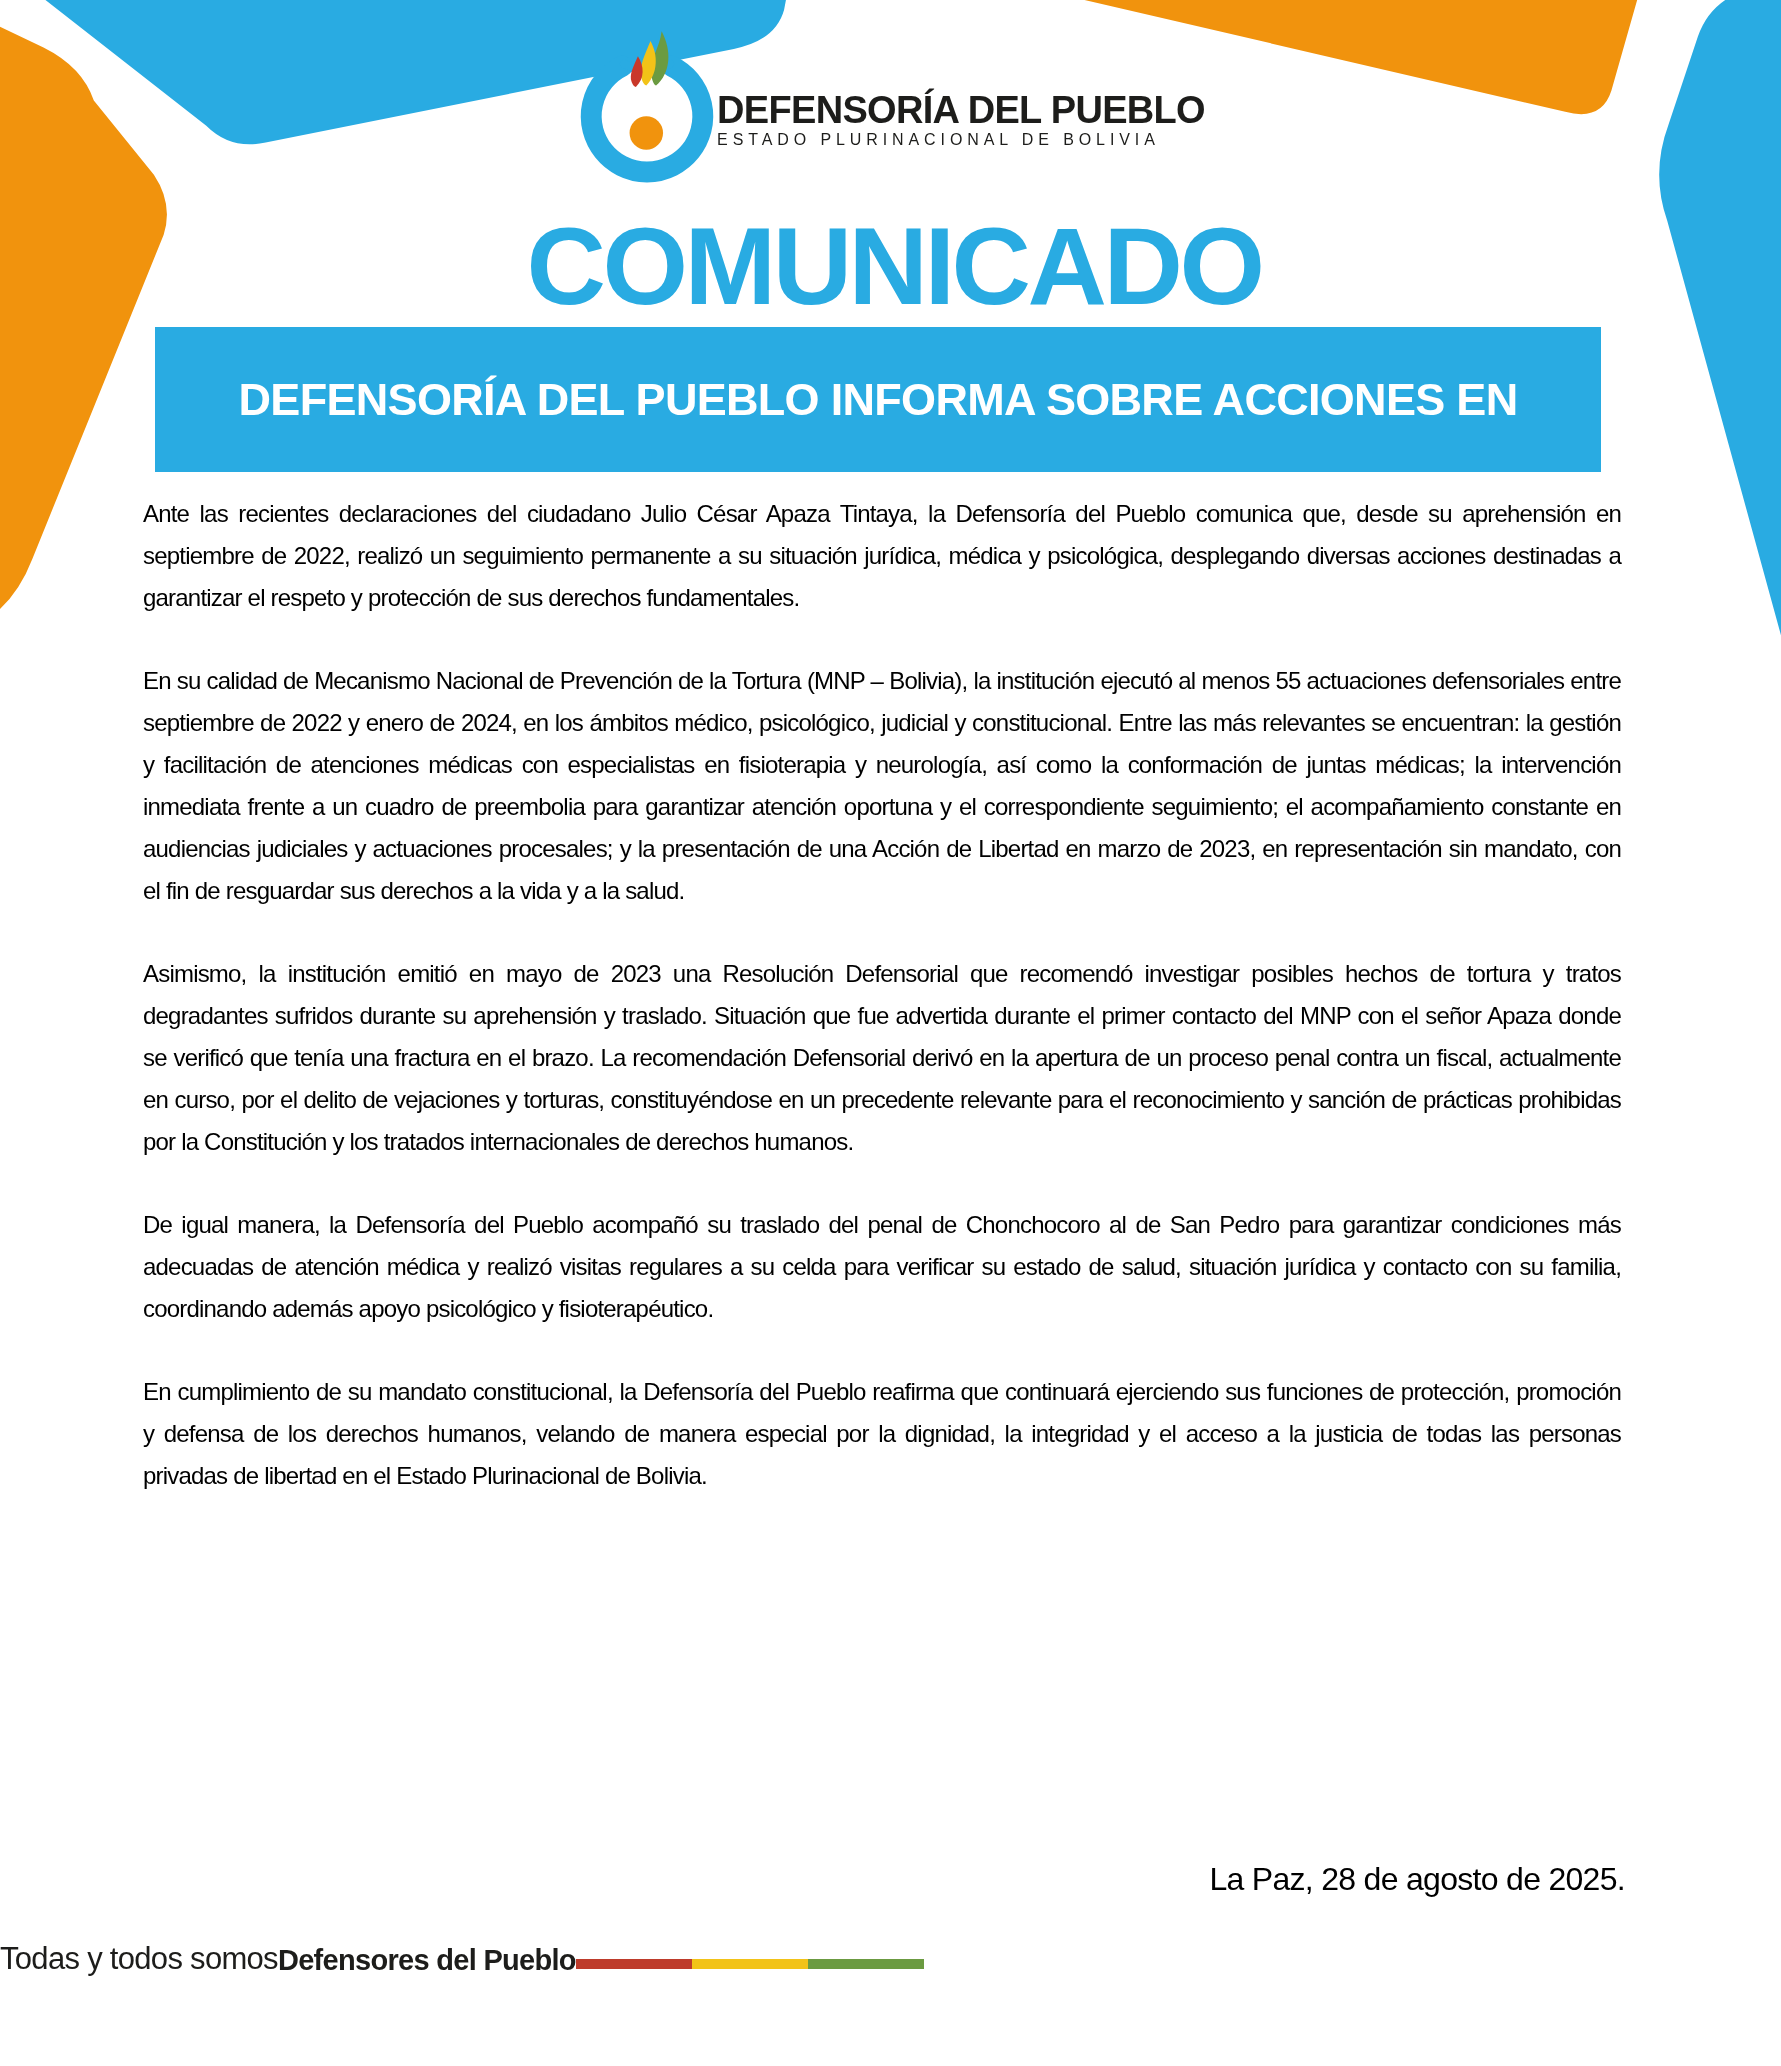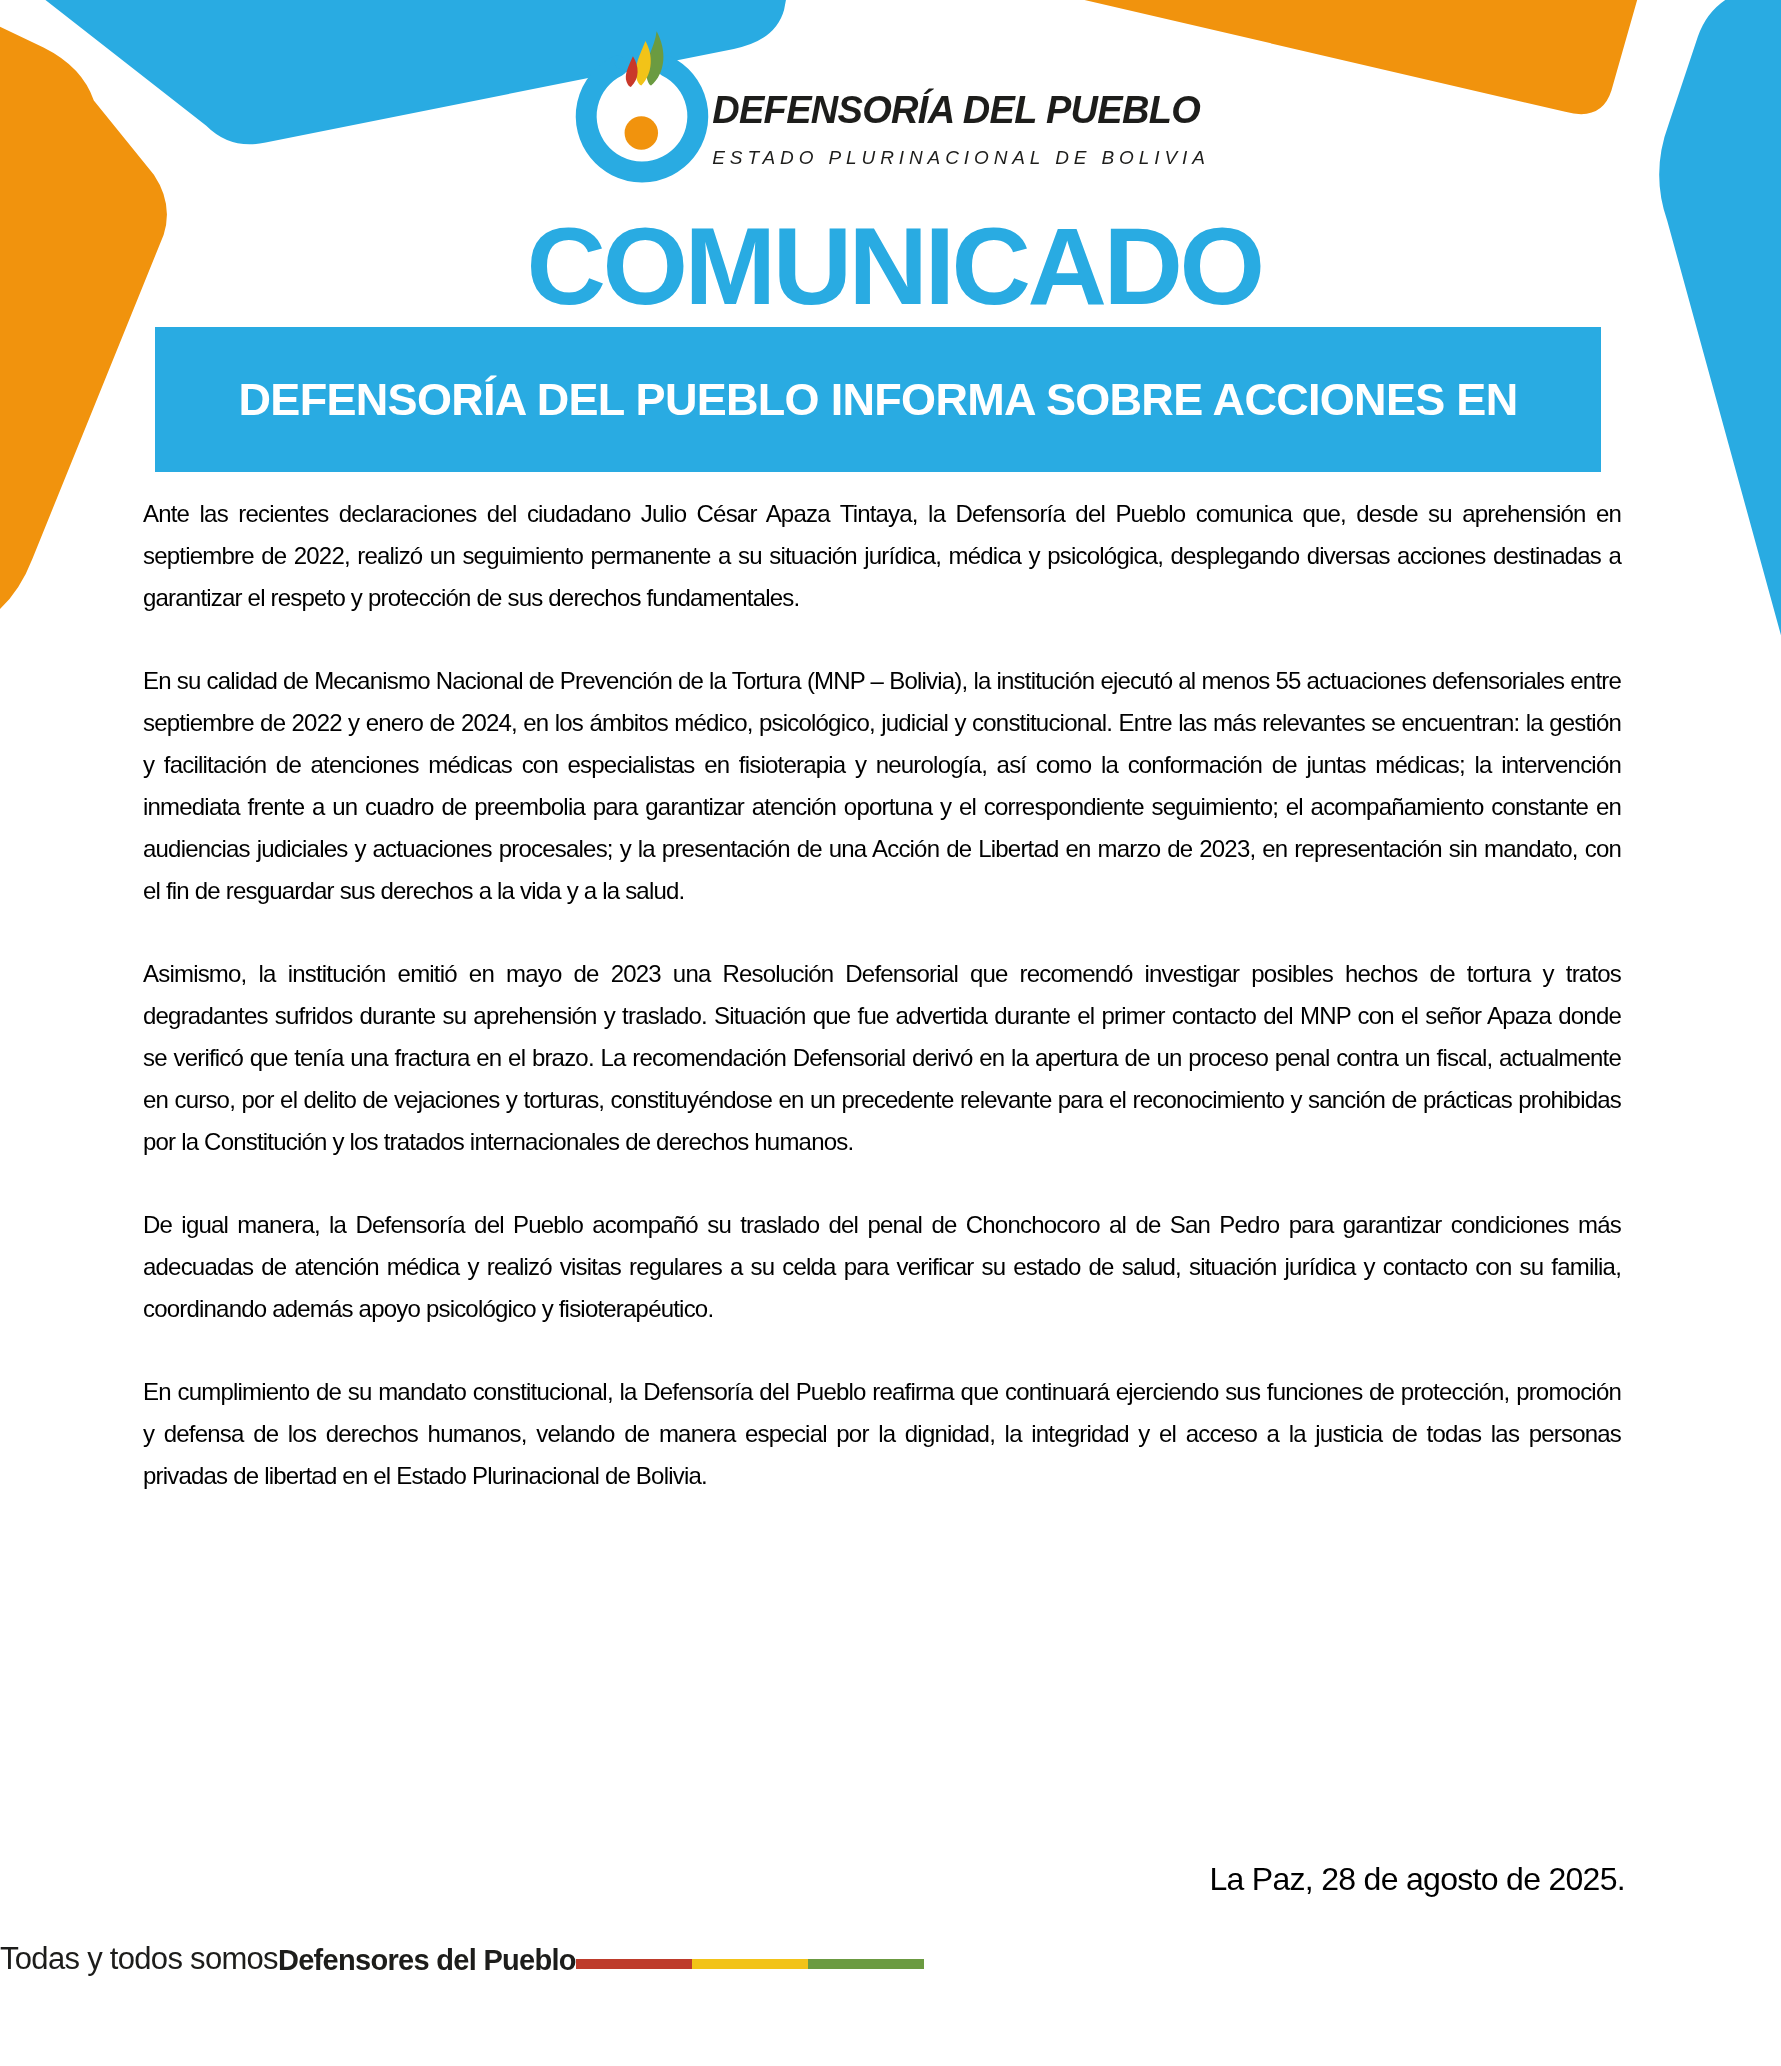--- a/index.html
+++ b/index.html
@@ -3,25 +3,25 @@
 <meta charset="utf-8">
 <style>
   html,body{margin:0;padding:0;}
   body{
     width:1782px;height:2066px;position:relative;overflow:hidden;
     background:#ffffff;font-family:"Liberation Sans",sans-serif;color:#000;
   }
   .decor{position:absolute;left:0;top:0;width:1782px;height:2066px;pointer-events:none;}
 
   
-  .logo{position:absolute;top:26.6px;left:0;width:100%;display:flex;justify-content:center;align-items:flex-start;gap:0;font-style:italic;}
+  .logo{position:absolute;top:26.6px;left:0;width:100%;display:flex;justify-content:center;align-items:flex-start;gap:0;}
   .logo-icon{width:140px;height:159px;}
   .logo-textblock{margin-top:64px;}
   .logo-title{font-size:38px;font-weight:700;color:var(--ink);letter-spacing:-0.7px;line-height:1;}
-  .logo-subtitle{font-size:19px;font-weight:400;color:var(--ink);letter-spacing:4.9px;margin-top:19px;line-height:1;}
+  .logo-subtitle{font-size:16px;font-weight:400;color:var(--ink);letter-spacing:4.9px;margin-top:3px;line-height:1;}
 
   
   .main-title{
     position:absolute;top:211px;left:3px;width:100%;text-align:center;
     font-size:110px;font-weight:700;letter-spacing:-3.5px;line-height:1;color:var(--blue);
   }
 
   
   .banner{
     position:absolute;left:155px;top:327px;width:1446px;height:145px;

